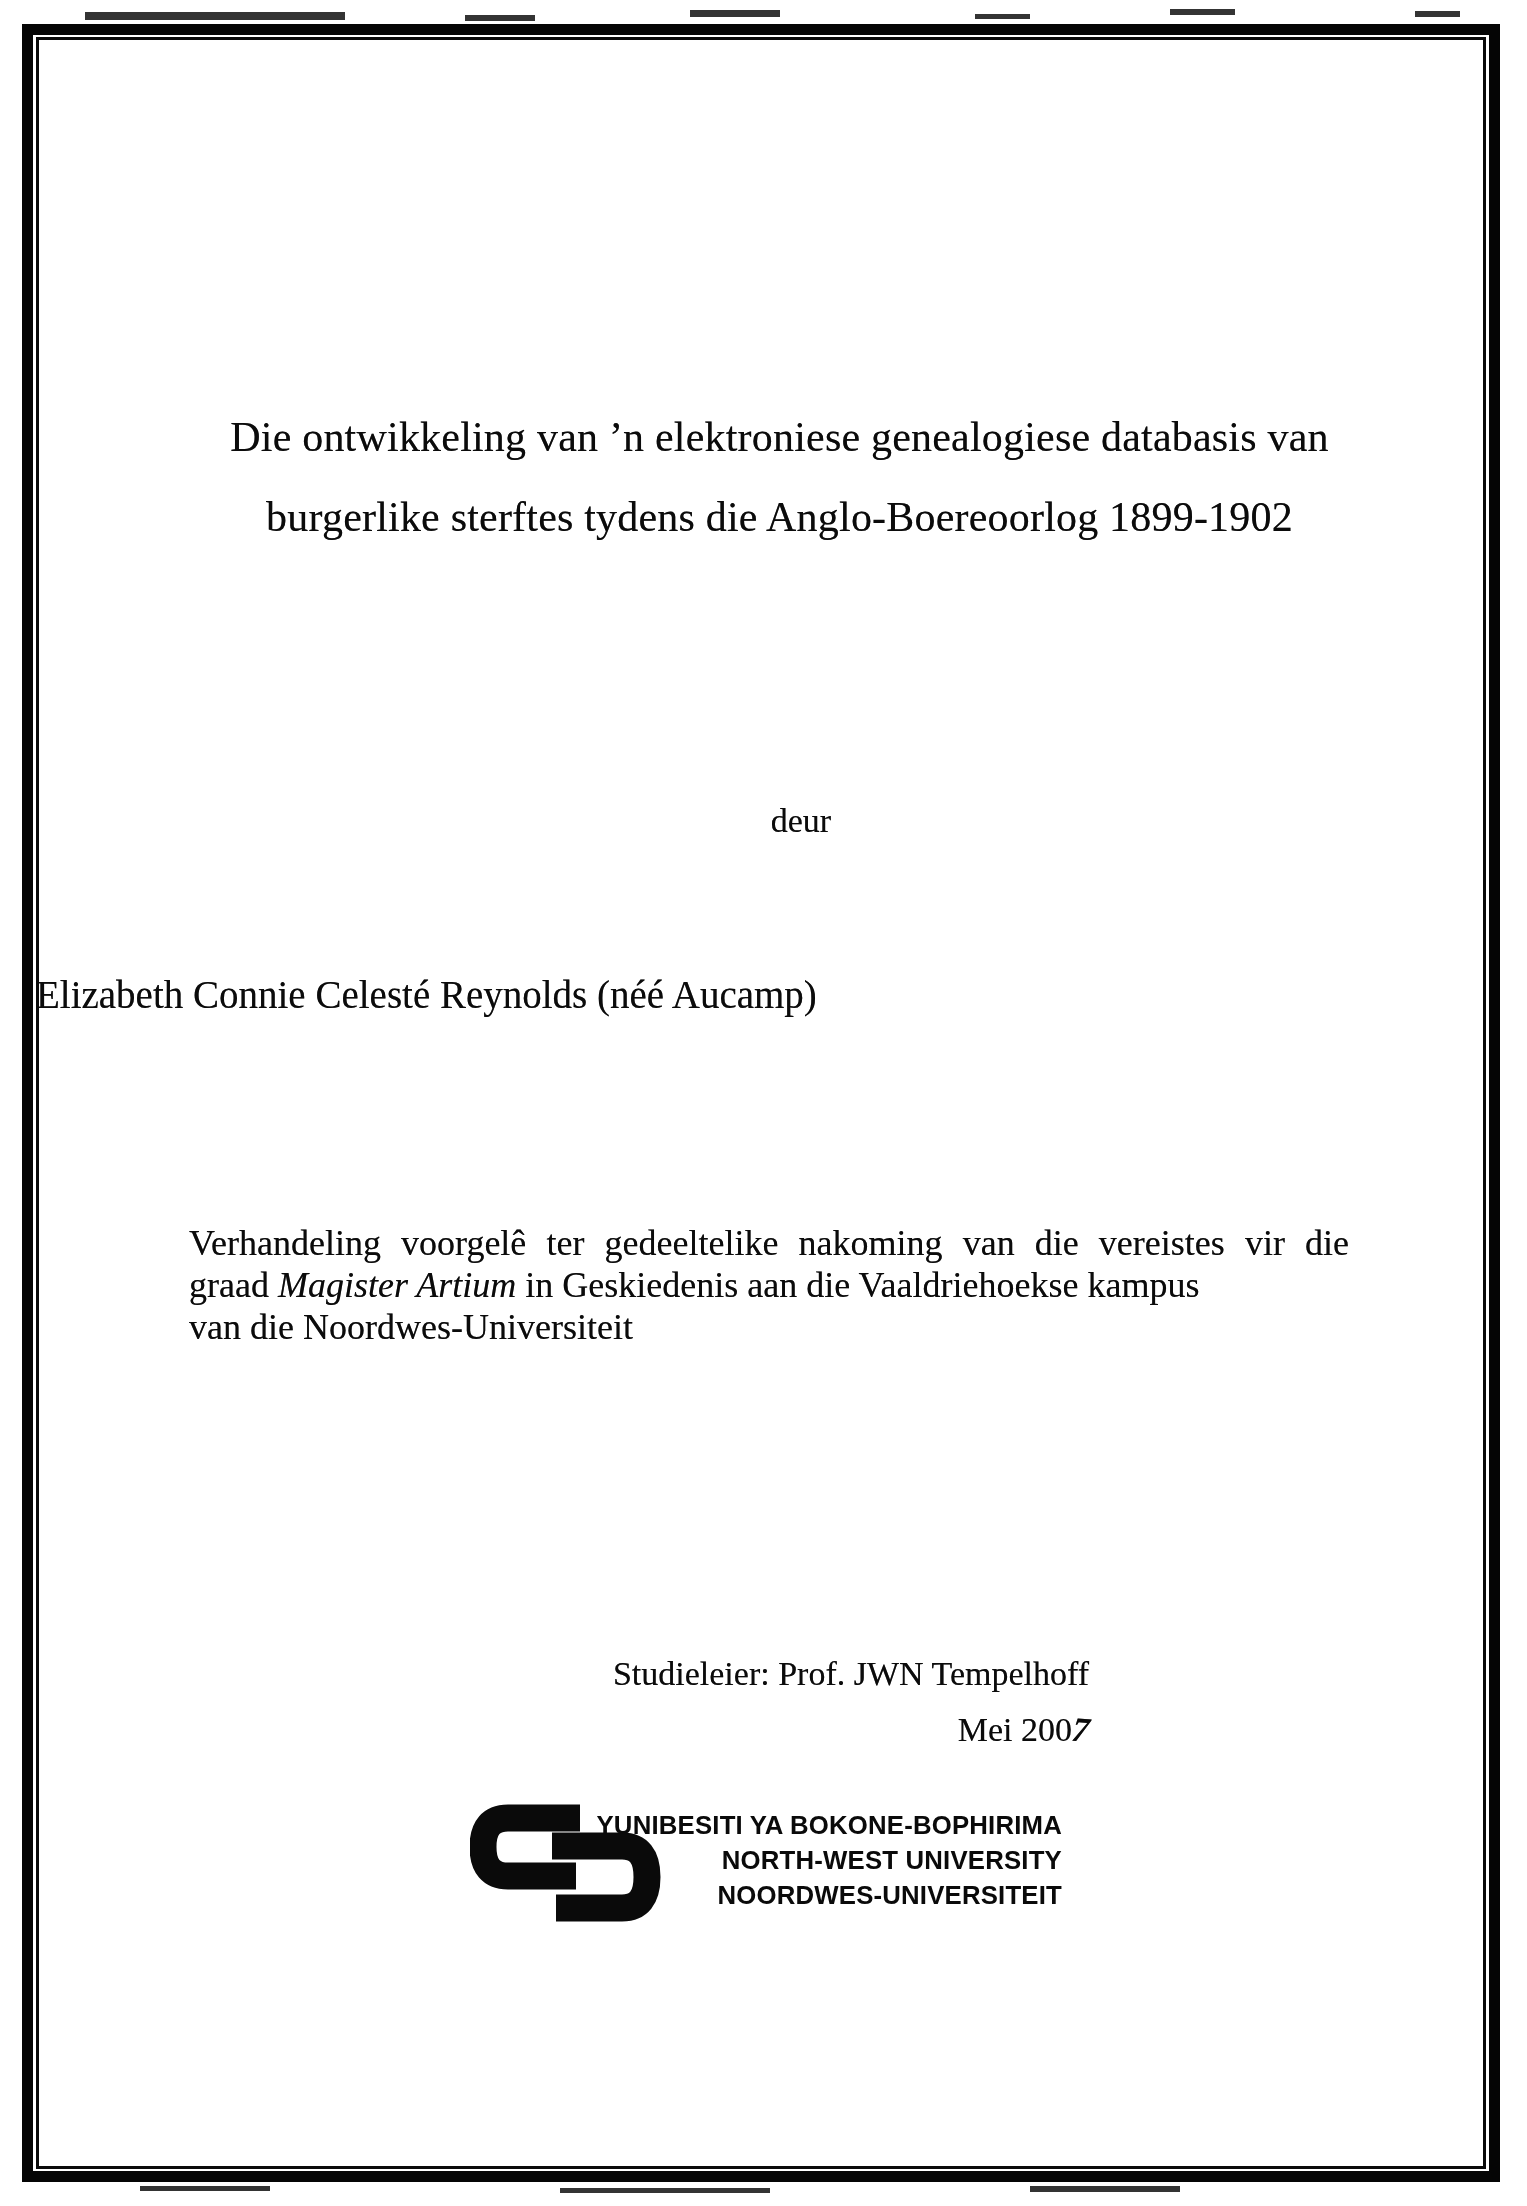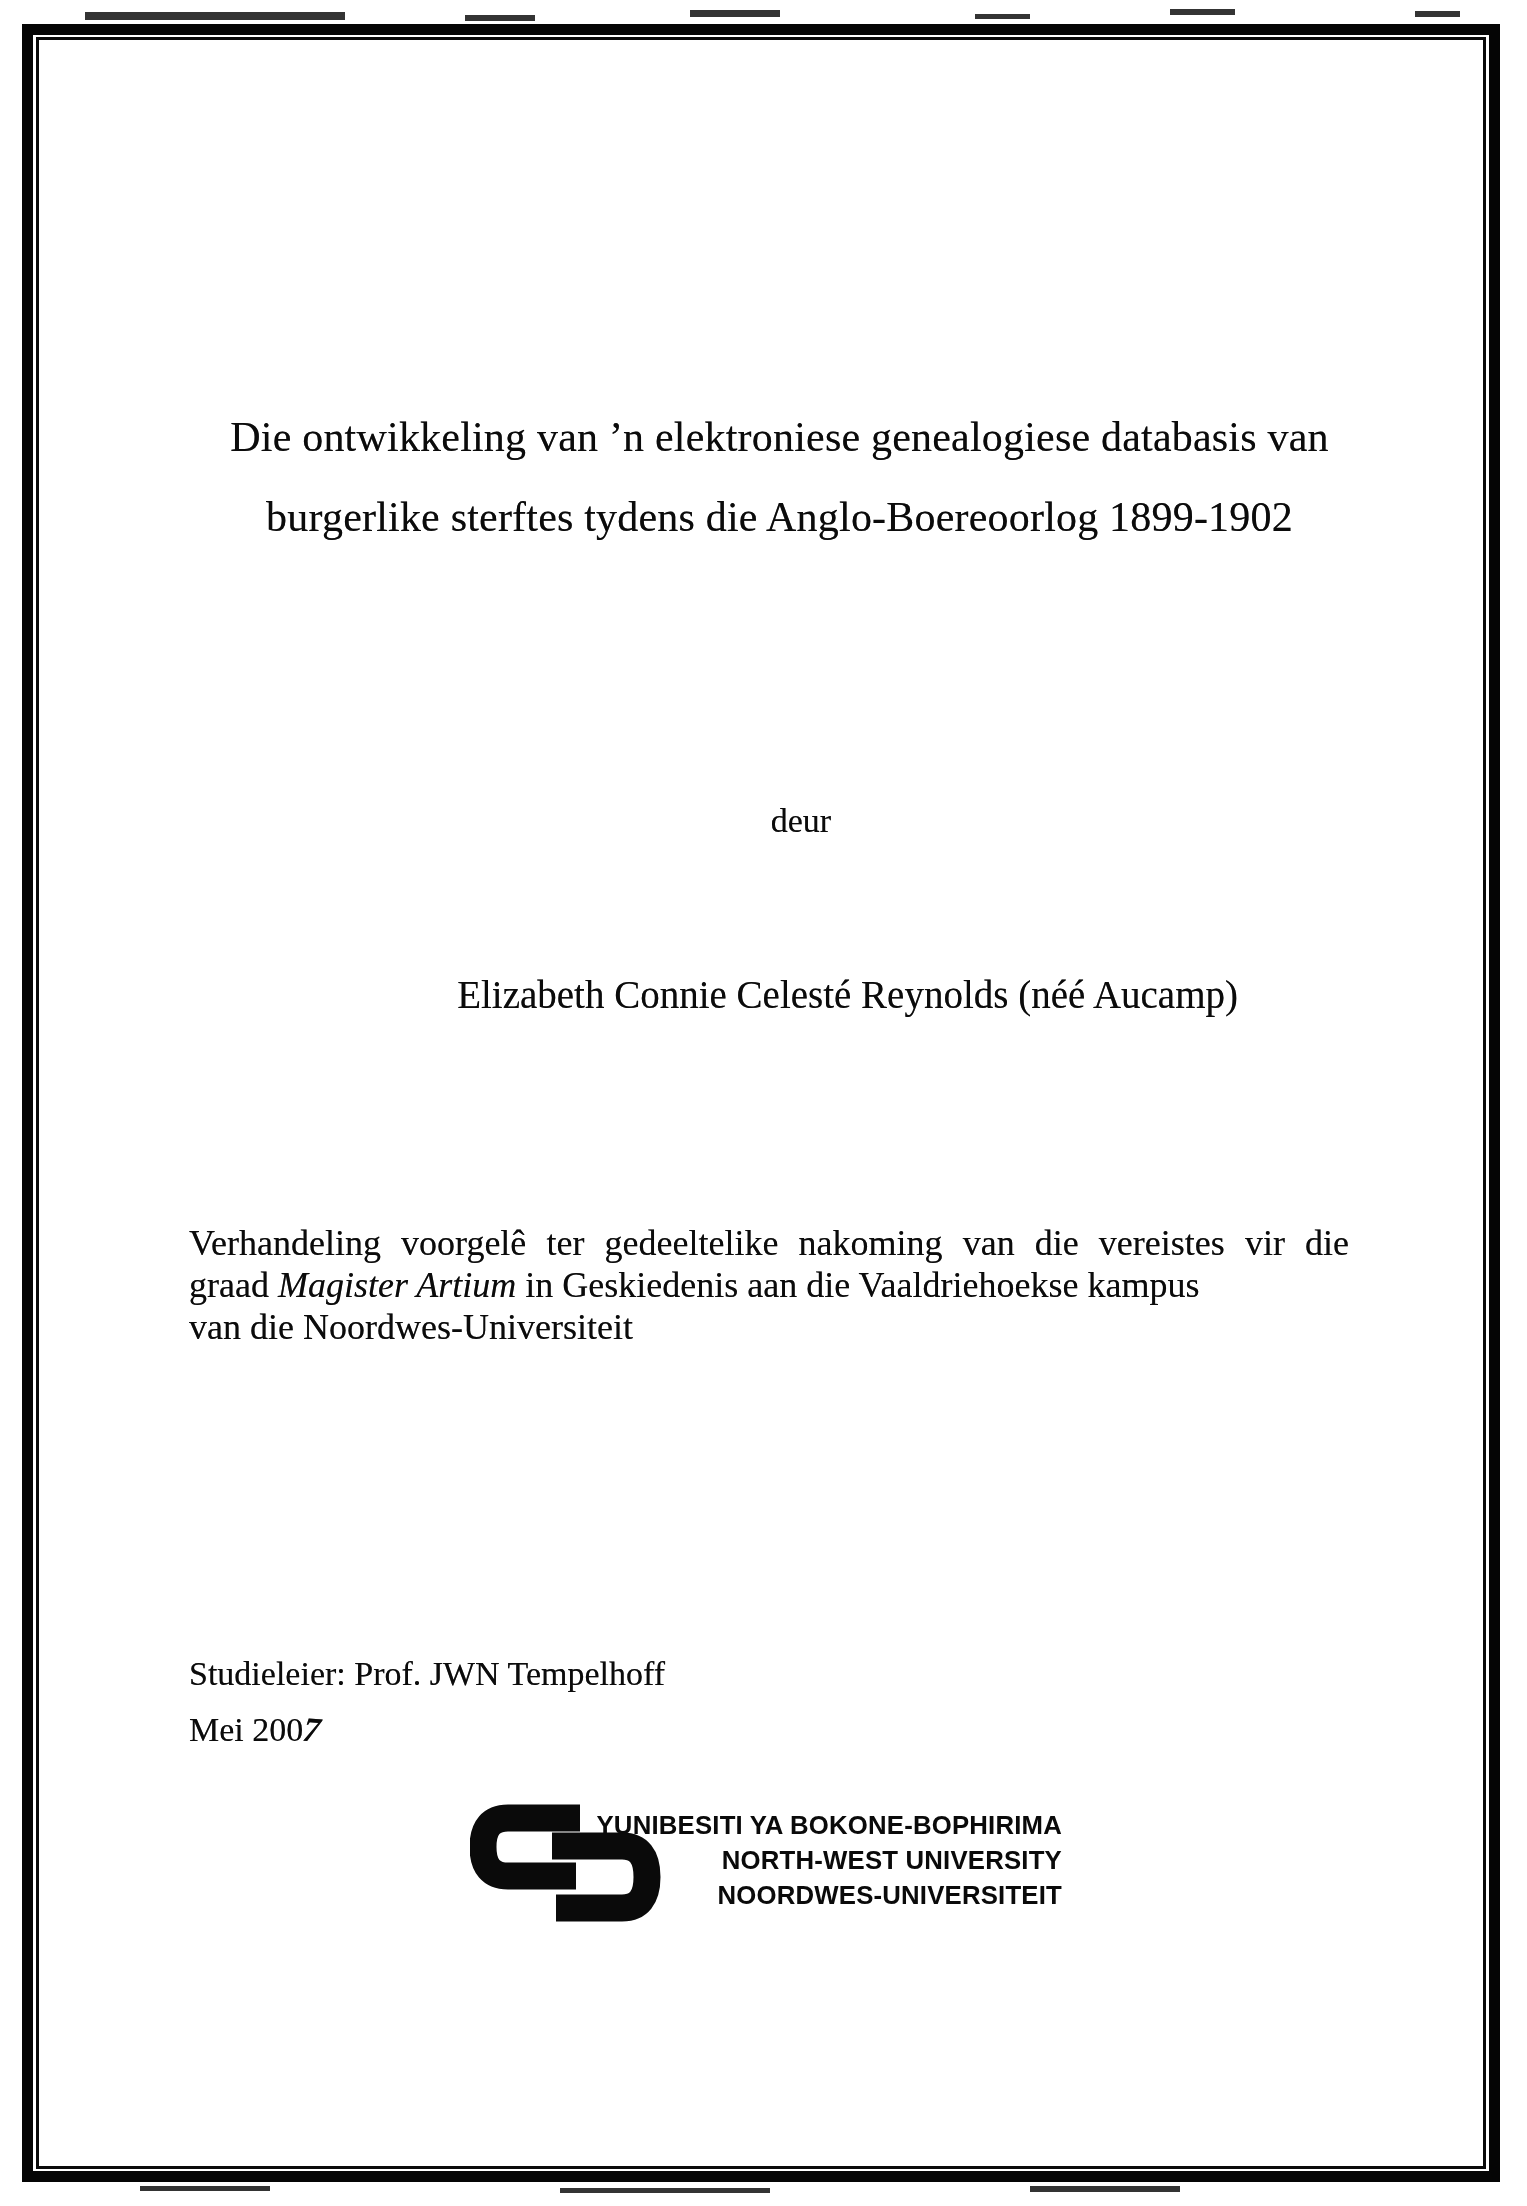--- a/index.html
+++ b/index.html
@@ -25,32 +25,32 @@
     letter-spacing:0.2px;
   }
   .title-line { display:block; }
 
   .byline {
     position:absolute; left:36px; top:801px; width:1480px;
     font-size:34px; line-height:40px; text-align:center;margin-left:25px;
   }
   .author {
     position:absolute; left:36px; top:972px; width:1202px;
-    font-size:39px; line-height:46px; text-align:right;
+    font-size:39px; line-height:46px; text-align:left;
   }
   .declaration {
     position:absolute; left:189px; top:1222px; width:1160px;
     font-size:36px; line-height:42px; text-align:left;
   }
   .decl-justify { text-align:justify; text-align-last:justify; }
   .declaration em { font-style:italic; }
 
   .supervisor-block {
     position:absolute; left:189px; top:1646px; width:900px;
-    font-size:34px; line-height:56px;
+    font-size:34px; line-height:56px;text-align:right;
   }
   .date-line .odd-seven { display:inline-block; transform:skewX(-14deg) rotate(4deg); font-weight:600; }
 
   .logo { position:absolute; left:470px; top:1800px; width:600px; height:200px; }
   .logo-mark { position:absolute; left:0; top:4px; }
   .logo-text {
     position:absolute; left:118px; top:8px; width:474px;
     text-align:right;
     font-family:"Liberation Sans", sans-serif;
     font-size:26px; font-weight:700; line-height:35px;

